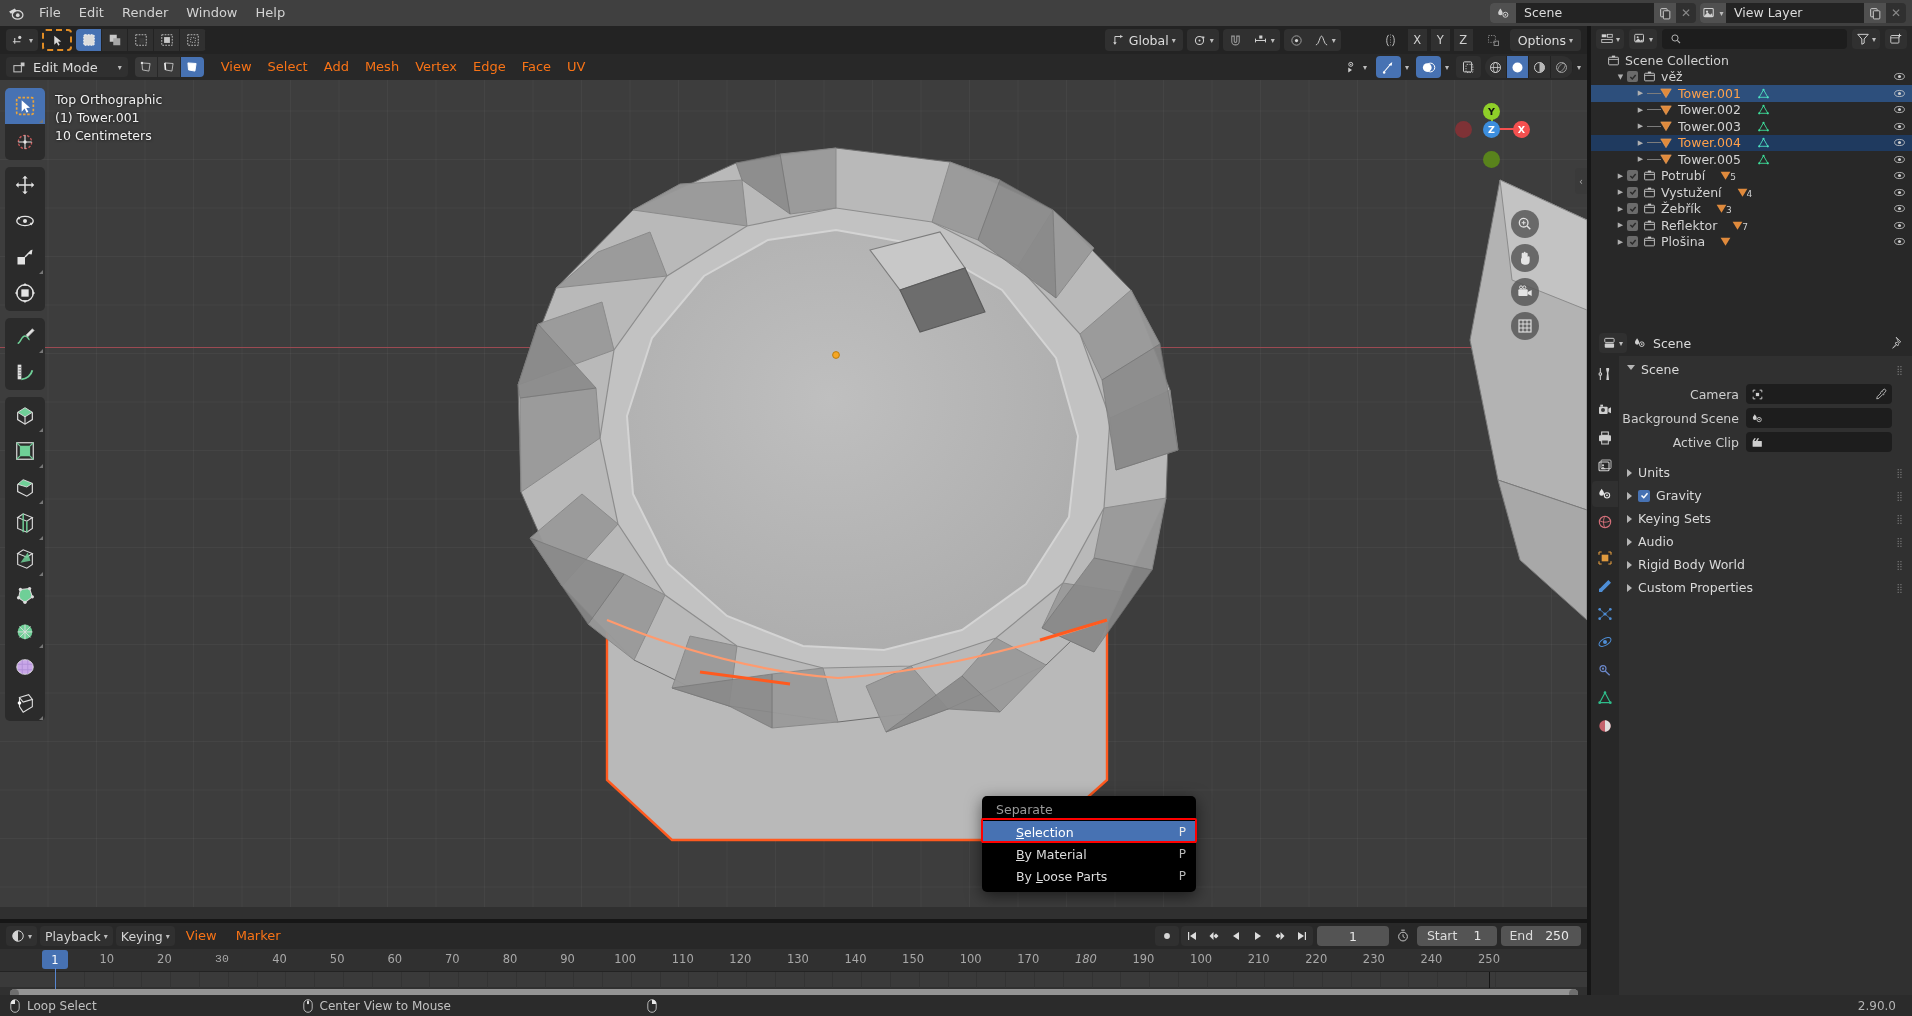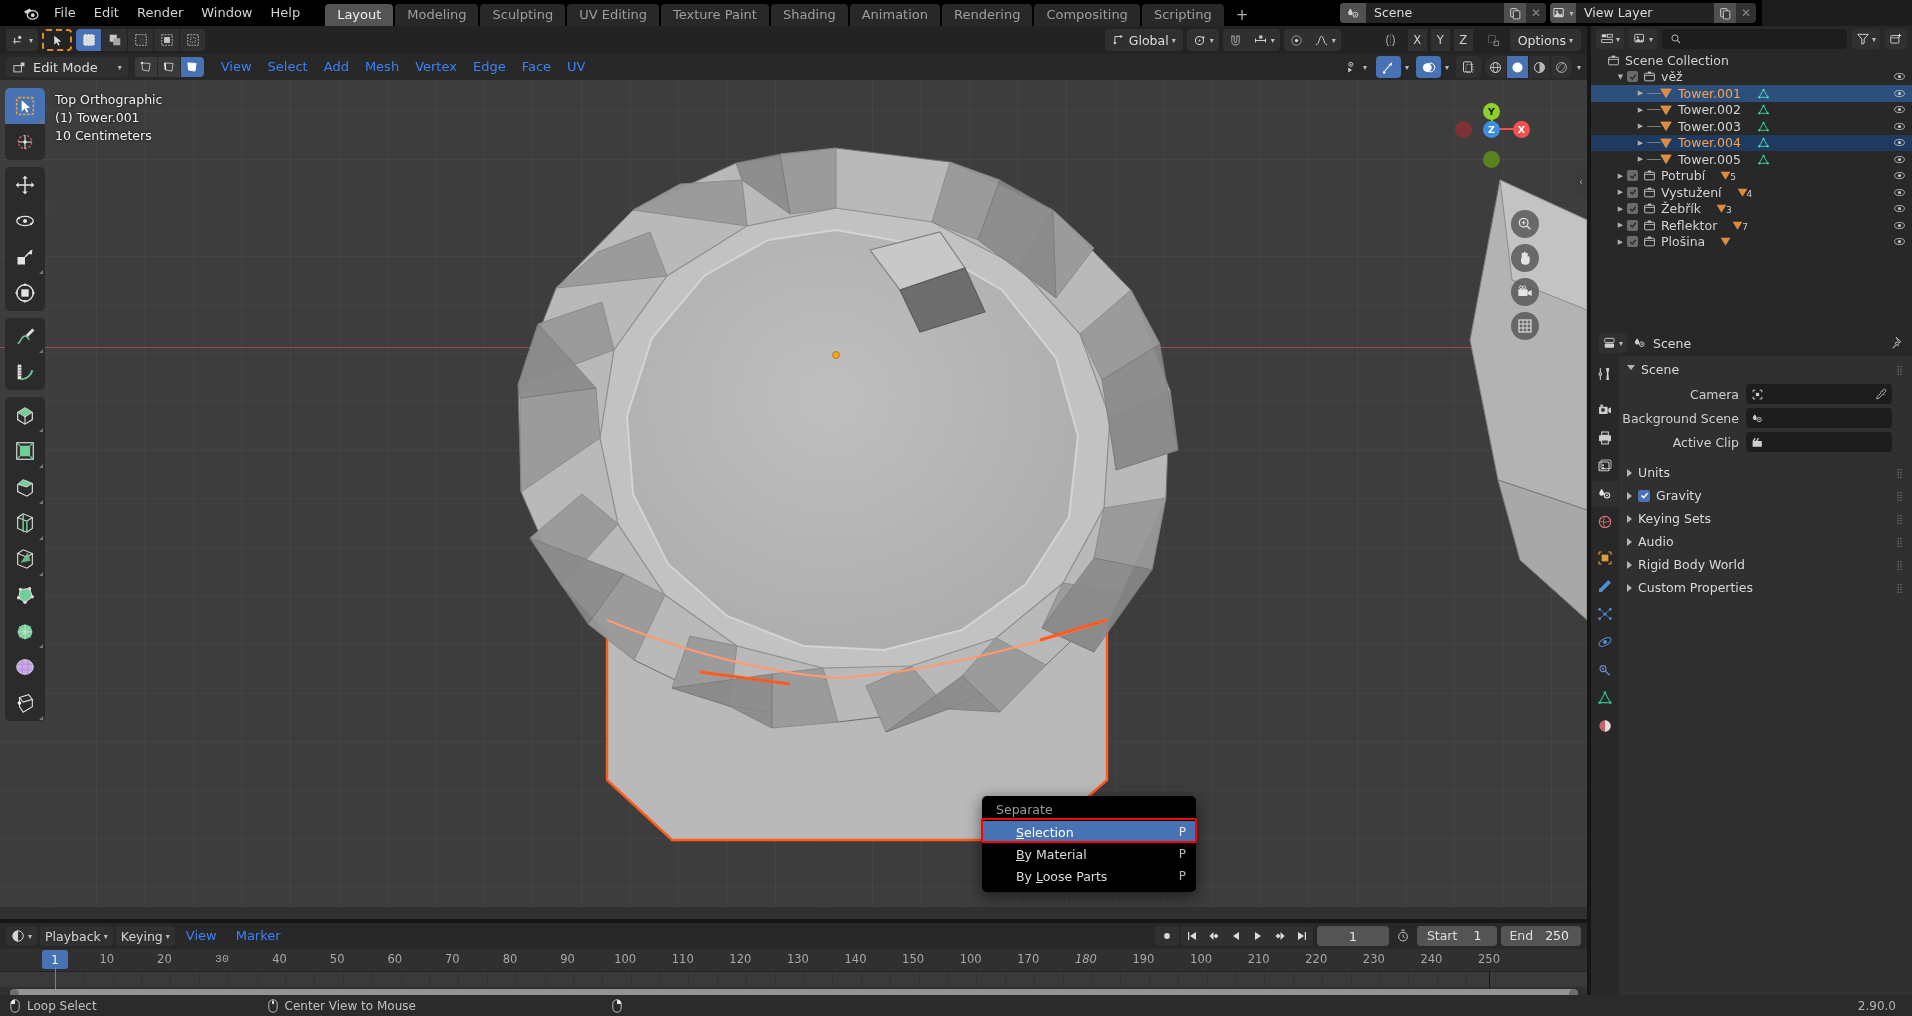--- a/index.html
+++ b/index.html
@@ -9,22 +9,22 @@
     font-family: "DejaVu Sans", sans-serif;
     font-size: 13px;
     color: #e5e5e5;
     overflow: hidden;
     -webkit-font-smoothing: antialiased;
   }
   .app { position: relative; width: 1912px; height: 1016px; }
 
   
   .topbar {
-    position: absolute; left: 0; top: 0; width: 1762px; height: 26px;
-    background: #000000; display: flex; align-items: center; padding-left: 15px;
+    position: absolute; left: 0; top: 0; width: 1912px; height: 26px;
+    background: #404040; display: flex; align-items: center;
   }
   .blender-logo {
     width: 30px; height: 26px; display: flex; align-items: center; justify-content: center;
   }
   .menu-item {
     padding: 0 9px; height: 22px; line-height: 22px; color: #d3d3d3;
     font-size: 13px; cursor: default; white-space: nowrap;
   }
   .wk-tabs { display: flex; align-items: flex-end; height: 26px; margin-left: 16px; }
   .wk-tab {
@@ -73,21 +73,21 @@
     gap: 6px; padding: 0 6px; font-size: 13px; color: #dcdcdc;
   }
   .mesh-seg { display:flex; margin-left:4px; }
   .mesh-seg > div { width: 23px; height: 20px; background:#3a3a3a; display:flex;align-items:center;justify-content:center; border-right:1px solid #282828;}
   .mesh-seg > div.on { background:#4772b3; }
   .mesh-seg > div:first-child { border-radius: 4px 0 0 4px; }
   .mesh-seg > div:last-child { border-radius: 0 4px 4px 0; border-right:none; }
   .hl-red-box {
     position:absolute; border: 2px solid #ff0000; border-radius: 2px; pointer-events:none;
   }
-  .menu2 { padding: 0 8px; height: 20px; line-height: 20px; font-size: 13px; color: #3b82f6; }
+  .menu2 { padding: 0 8px; height: 20px; line-height: 20px; font-size: 13px; color: #f97316; }
   .tool-header-right { margin-left:auto; display:flex; align-items:center; gap:4px; padding-right:6px; }
   .shade-seg { display:flex; border-radius:11px; overflow:hidden;}
   .shade-seg > div { width:22px;height:22px;background:#303030;display:flex;align-items:center;justify-content:center;border-right:1px solid #232323;}
   .shade-seg > div.on { background:#4772b3; }
 
   
   .viewport {
     position: absolute; left: 0; top: 80px; width: 1587px; height: 827px;
     background: #3d3d3d; overflow: hidden;
   }
@@ -208,33 +208,20 @@
           <circle cx="15.2" cy="14.3" r="2.6" fill="#d8d8d8"></circle>
           <path d="M3 9 L11 5 L13.5 8.2 L5.5 12.5 Z" fill="#d8d8d8"></path>
         </svg>
     </div>
     <div id="topmenus" style="display:flex;align-items:center">
         <div class="menu-item">File</div>
         <div class="menu-item">Edit</div>
         <div class="menu-item">Render</div>
         <div class="menu-item">Window</div>
         <div class="menu-item">Help</div>
-      </div>
-    <div class="wk-tabs" id="wktabs">
-        <div class="wk-tab active">Layout</div>
-        <div class="wk-tab">Modeling</div>
-        <div class="wk-tab">Sculpting</div>
-        <div class="wk-tab">UV Editing</div>
-        <div class="wk-tab">Texture Paint</div>
-        <div class="wk-tab">Shading</div>
-        <div class="wk-tab">Animation</div>
-        <div class="wk-tab">Rendering</div>
-        <div class="wk-tab">Compositing</div>
-        <div class="wk-tab">Scripting</div>
-        <div class="wk-plus">+</div>
       </div>
 
     <div class="topbar-right">
       <div class="id-block">
         <div class="id-icon">
           <svg width="15" height="15" viewBox="0 0 24 24">
               <path d="M7 4c-2 3-3.6 5-3.6 7.2A3.6 3.6 0 0 0 7 14.8a3.6 3.6 0 0 0 3.6-3.6C10.6 9 9 7 7 4z" fill="#d0d0d0"></path>
               <circle cx="15" cy="14" r="4" fill="none" stroke="#d0d0d0" stroke-width="1.6"></circle>
               <circle cx="15" cy="14" r="1.4" fill="#d0d0d0"></circle>
             </svg>
@@ -920,21 +907,21 @@
       </div>
     <div class="pf-marker" style="left:42px;top:1px;">1</div>
     <div class="pf-line" style="left:55px;"></div>
     <div class="tl-scroll">
       <div class="scroll-knob" style="left:0px;top:0px"></div>
       <div class="scroll-knob" style="right:0px;top:0px"></div>
     </div>
   </div>
 
   <div class="statusbar">
-    <div class="status-entry" style="margin-right:27px">
+    <div class="status-entry" style="margin-right:62px">
       <svg width="10" height="14" viewBox="0 0 14 20">
           <rect x="1" y="1" width="12" height="18" rx="6" fill="none" stroke="#bbb" stroke-width="1.4"></rect>
           <path d="M1 7 L7 7 L7 1.2 A6 6 0 0 0 1 7z" fill="#e8e8e8"></path>
         </svg>
       <span>Loop Select</span>
     </div>
     <div class="status-entry" style="margin-left:144px;margin-right:58px">
       <svg width="10" height="14" viewBox="0 0 14 20">
           <rect x="1" y="1" width="12" height="18" rx="6" fill="none" stroke="#bbb" stroke-width="1.4"></rect>
           <rect x="5.6" y="2" width="2.8" height="5.5" rx="1.4" fill="#e8e8e8"></rect>

